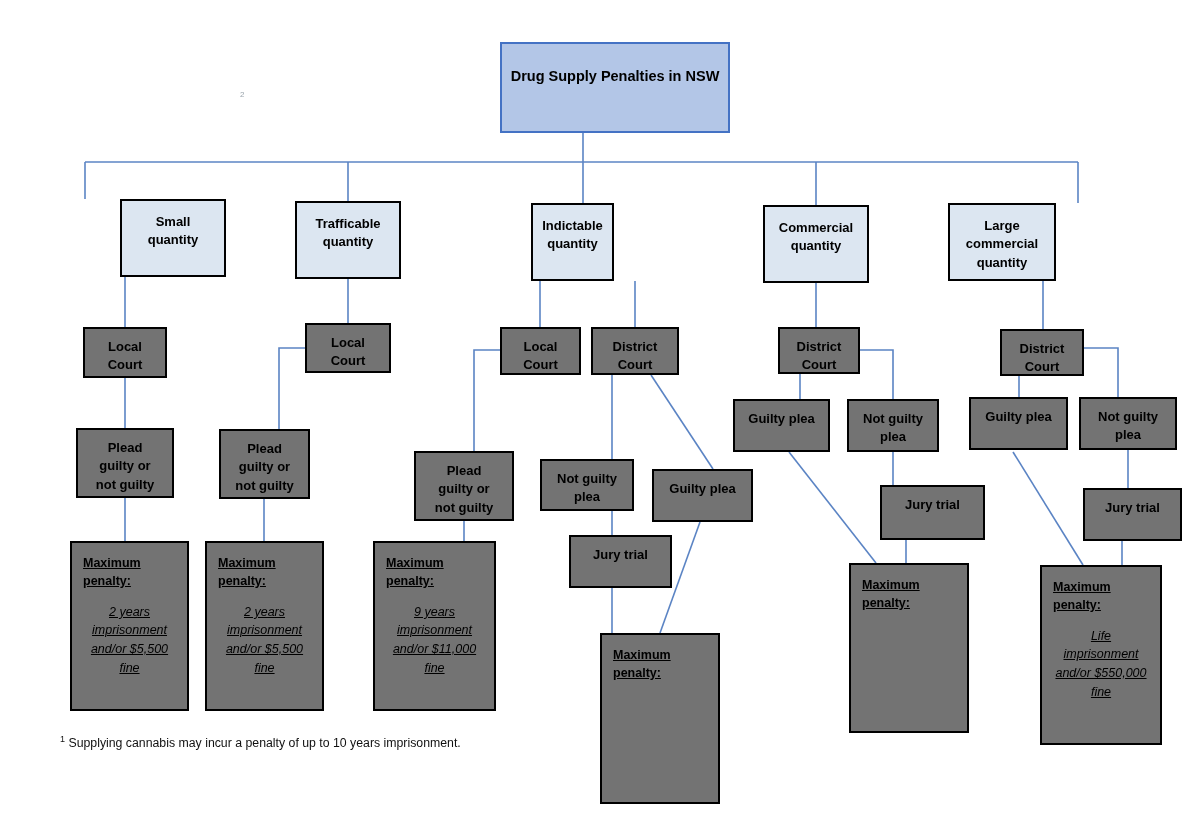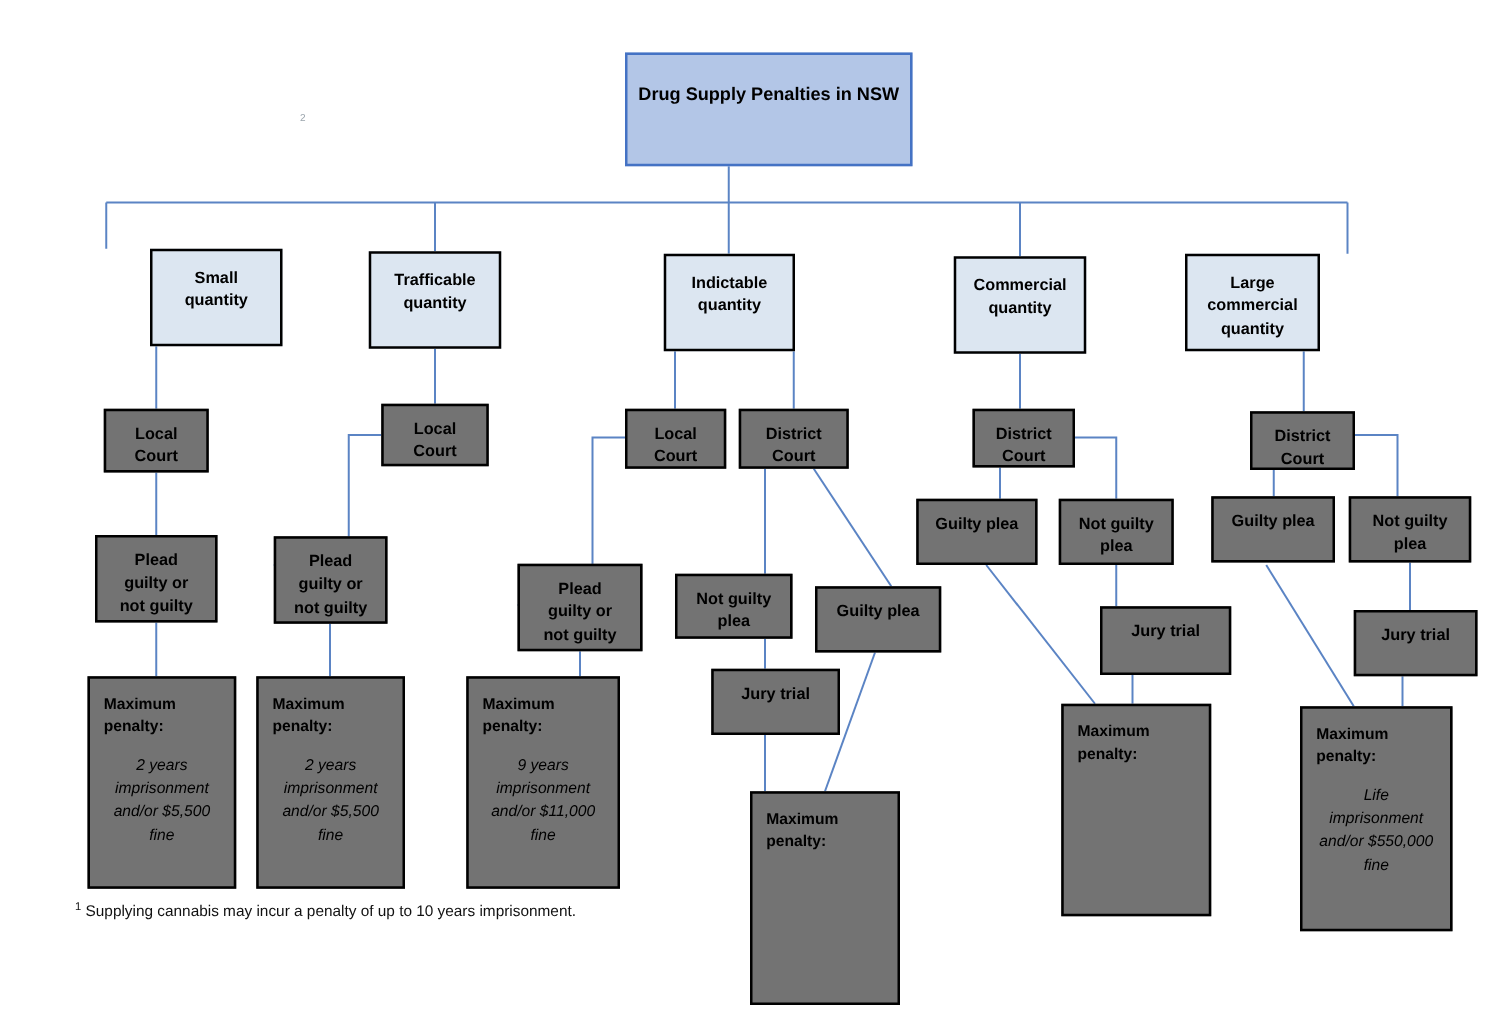--- a/index.html
+++ b/index.html
@@ -100,20 +100,21 @@
     font-weight: bold;
     font-size: 13px;
     align-items: flex-start;
     padding-top: 9px;
   }
   .node.penalty {
     display: block;
     text-align: left;
     padding: 11px 11px 0 11px;
     font-size: 12.5px;
+    text-decoration: underline;
   }
   .node.penalty .head {
     font-weight: bold;
     line-height: 1.45;
     display: block;
   }
   .node.penalty .body {
     font-style: italic;
     line-height: 1.45;
     display: block;
@@ -124,21 +125,21 @@
 
   
   #footnotes {
     position: absolute;
     left: 60px; top: 719px;
     width: 520px;
     font-size: 12.3px;
     color: #111111;
     line-height: 1.55;
   }
-  #footnotes .fn { display: block; white-space: nowrap; }
+  #footnotes .fn { display: block; white-space: nowrap; margin-top: 14px; }
   #footnotes sup { font-size: 9px; }
 </style>
 </head>
 <body>
 
 <div id="canvas">
 
   <svg id="wires" viewBox="0 0 1200 827" xmlns="http://www.w3.org/2000/svg">
     <g stroke="#5b84c4" stroke-width="1.6" fill="none" shape-rendering="geometricPrecision">
 
@@ -196,21 +197,21 @@
   </div>
 
   <div class="node quantity" style="left:72px; top:199px; width:106px; height:78px;margin-left:48px;">
     <span class="lbl">Small<br>quantity</span>
   </div>
 
   <div class="node quantity" style="left:295px; top:201px; width:106px; height:78px;">
     <span class="lbl">Trafficable<br>quantity</span>
   </div>
 
-  <div class="node quantity" style="left:531px; top:203px; width:105px; height:78px;">
+  <div class="node quantity" style="left:531px; top:203px; width:83px; height:78px;">
     <span class="lbl">Indictable<br>quantity</span>
   </div>
 
   <div class="node quantity" style="left:763px; top:205px; width:106px; height:78px;">
     <span class="lbl">Commercial<br>quantity</span>
   </div>
 
   <div class="node quantity" style="left:948px; top:203px; width:108px; height:78px;">
     <span class="lbl">Large<br>commercial<br>quantity</span>
   </div>

